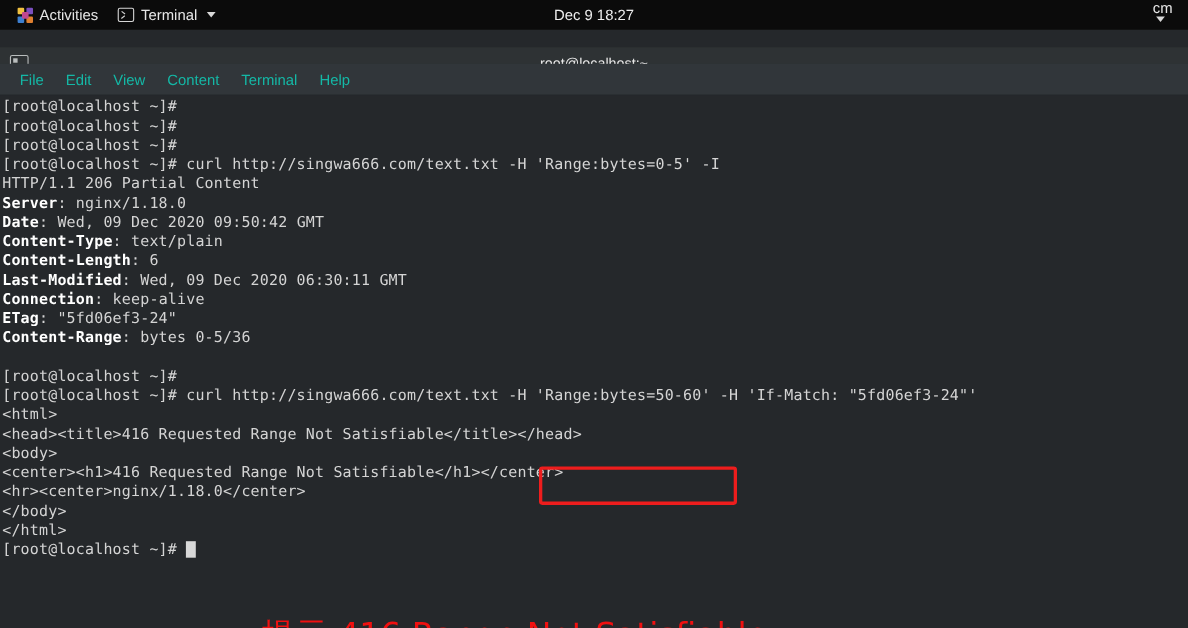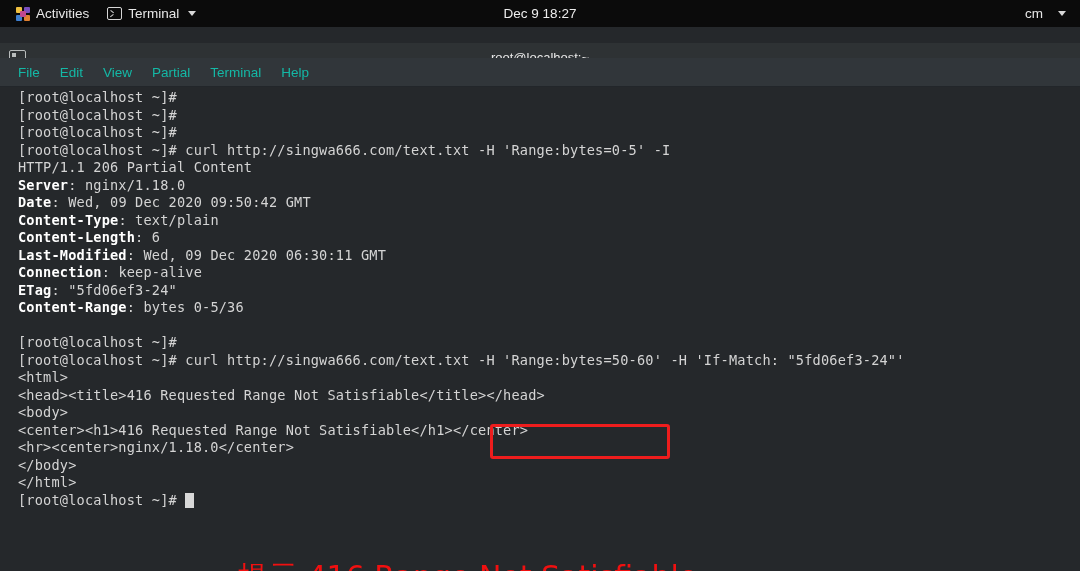--- a/index.html
+++ b/index.html
@@ -106,23 +106,24 @@
     font-size: 13.5px;
     color: #ededed;
     pointer-events: none;
   }
   .tb-right {
     position: absolute;
     right: 8px;
     top: 0;
     height: 27px;
     display: flex;
-    align-items: center;
-    gap: 12px;
+    align-items: flex-start;
+    gap: 0;
     padding: 0 6px;
+    flex-direction: column;
   }
 
   
   #titlebar {
     position: absolute;
     left: 0; top: 27px;
     width: 1080px;
     height: 31px;
     background: #2e3234;
     border-bottom: 3px solid #0369a1;
@@ -198,21 +199,20 @@
     position: absolute;
     left: 0;
     top: 2px;
     width: 887px;
     font-family: "DejaVu Sans Mono", "Liberation Mono", monospace;
     font-size: 13.6px;
     line-height: 17.5px;
     color: #d4d4d4;
     white-space: pre;
     letter-spacing: 0.18px;
-    margin-left: 16px;
   }
   #term-lines .ln {
     height: 17.5px;
     padding-left: 2px;
   }
   .hk { color: #ffffff; font-weight: bold; }
   .cursor {
     display: inline-block;
     width: 9.2px;
     height: 15px;
@@ -284,21 +284,21 @@
 
   <div id="titlebar">
     <span id="win-icon"></span>
     <div class="tt">root@localhost:~</div>
   </div>
 
   <div id="menubar">
     <div class="menu-item">File</div>
     <div class="menu-item">Edit</div>
     <div class="menu-item">View</div>
-    <div class="menu-item">Partial</div>
+    <div class="menu-item">Content</div>
     <div class="menu-item">Terminal</div>
     <div class="menu-item">Help</div>
   </div>
 
   <div id="term">
     <div id="term-lines"><div class="ln"><span>[root@localhost ~]#</span></div><div class="ln"><span>[root@localhost ~]#</span></div><div class="ln"><span>[root@localhost ~]#</span></div><div class="ln"><span>[root@localhost ~]# curl http://singwa666.com/text.txt -H 'Range:bytes=0-5' -I</span></div><div class="ln"><span>HTTP/1.1 206 Partial Content</span></div><div class="ln"><span class="hk">Server</span><span>: nginx/1.18.0</span></div><div class="ln"><span class="hk">Date</span><span>: Wed, 09 Dec 2020 09:50:42 GMT</span></div><div class="ln"><span class="hk">Content-Type</span><span>: text/plain</span></div><div class="ln"><span class="hk">Content-Length</span><span>: 6</span></div><div class="ln"><span class="hk">Last-Modified</span><span>: Wed, 09 Dec 2020 06:30:11 GMT</span></div><div class="ln"><span class="hk">Connection</span><span>: keep-alive</span></div><div class="ln"><span class="hk">ETag</span><span>: "5fd06ef3-24"</span></div><div class="ln"><span class="hk">Content-Range</span><span>: bytes 0-5/36</span></div><div class="ln"><span></span></div><div class="ln"><span>[root@localhost ~]#</span></div><div class="ln"><span>[root@localhost ~]# curl http://singwa666.com/text.txt -H 'Range:bytes=50-60' -H 'If-Match: "5fd06ef3-24"'</span></div><div class="ln"><span>&lt;html&gt;</span></div><div class="ln"><span>&lt;head&gt;&lt;title&gt;416 Requested Range Not Satisfiable&lt;/title&gt;&lt;/head&gt;</span></div><div class="ln"><span>&lt;body&gt;</span></div><div class="ln"><span>&lt;center&gt;&lt;h1&gt;416 Requested Range Not Satisfiable&lt;/h1&gt;&lt;/center&gt;</span></div><div class="ln"><span>&lt;hr&gt;&lt;center&gt;nginx/1.18.0&lt;/center&gt;</span></div><div class="ln"><span>&lt;/body&gt;</span></div><div class="ln"><span>&lt;/html&gt;</span></div><div class="ln"><span>[root@localhost ~]# </span><span class="cursor"></span></div></div>
 
     <div id="redbox"></div>
     <div id="anno-hint">提示 416 Range Not Satisfiable</div>
   </div>

